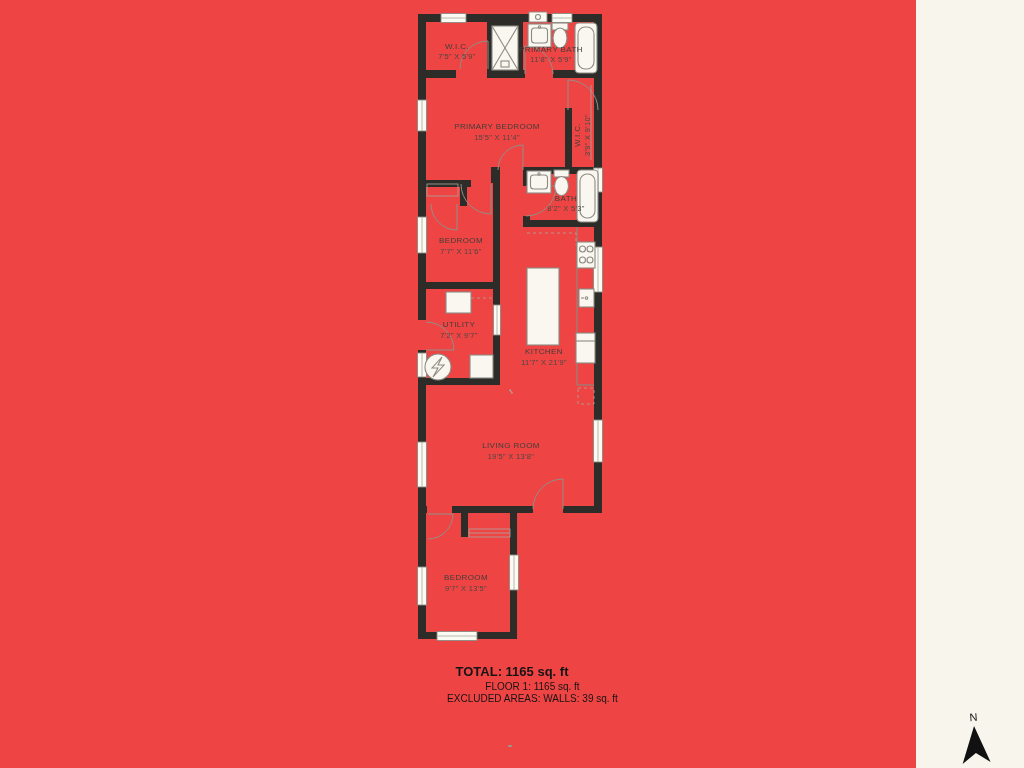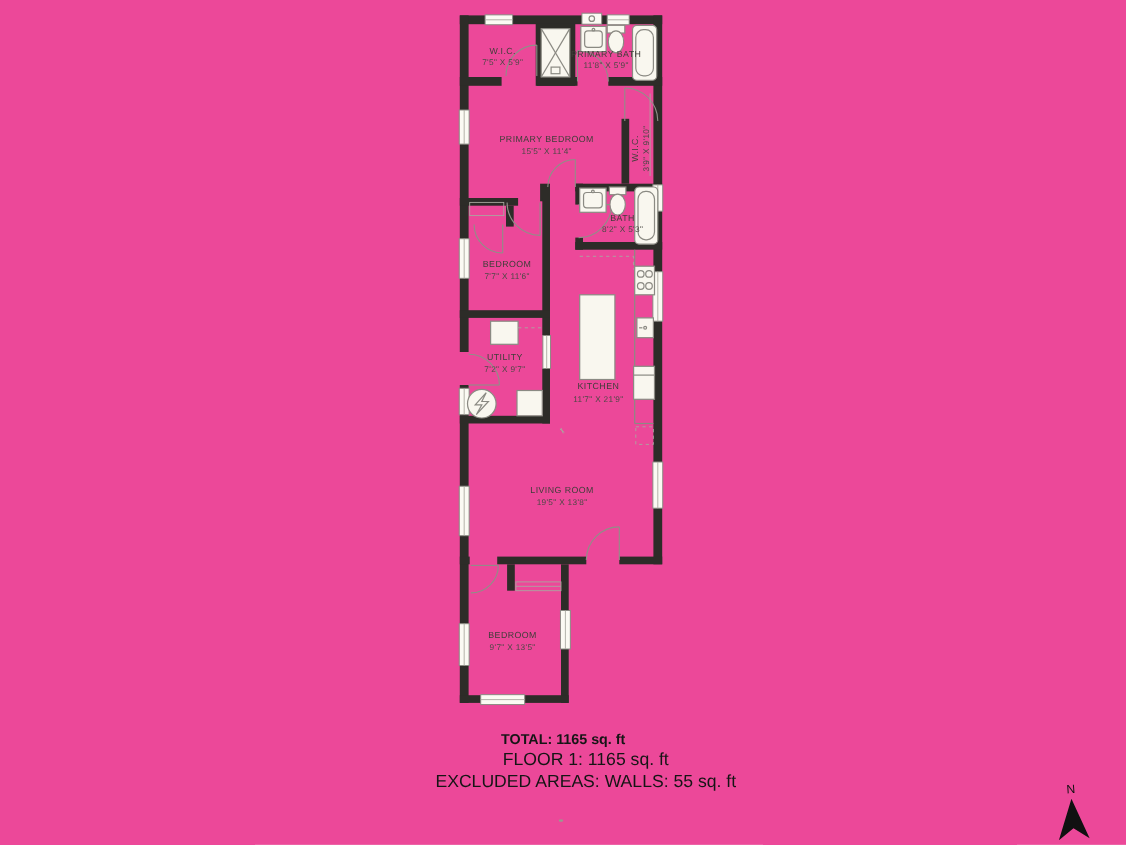--- a/index.html
+++ b/index.html
@@ -1,34 +1,34 @@
 <!DOCTYPE html>
 <html><head>
 <meta charset="utf-8">
 <style>
   html,body{margin:0;padding:0;}
   body{width:1024px;height:768px;background:#f7f5ec;overflow:hidden;
        font-family:"Liberation Sans",sans-serif;}
-  #stage{position:relative;width:1024px;height:768px;background:#ec4899;}
+  #stage{position:relative;width:916px;height:768px;background:#ef4444;}
   svg{position:absolute;left:0;top:0;}
   .wall{fill:#2d2c28;stroke:none;}
   .fx{fill:none;stroke:#8b8a83;stroke-width:1.1;}
   .fxf{fill:#f9f7ef;stroke:#8b8a83;stroke-width:1.1;}
   .door{fill:none;stroke:#908f88;stroke-width:1;}
   .win{fill:#fbfaf3;stroke:#8b8a83;stroke-width:0.9;}
   .thin{fill:none;stroke:#a9a89f;stroke-width:0.8;}
   .dash{fill:none;stroke:#a9a89f;stroke-width:0.8;stroke-dasharray:3 3;}
   .lbl{font-family:"Liberation Sans",sans-serif;font-size:8px;fill:#3f3e39;
        letter-spacing:0.4px;text-anchor:middle;}
   .dim{font-family:"Liberation Sans",sans-serif;font-size:7.5px;fill:#4a4944;
        letter-spacing:0.3px;text-anchor:middle;}
   .footer{position:absolute;left:0;top:664px;width:1024px;text-align:center;
           color:#151515;line-height:1.28;}
   .footer .t1{font-size:13px;font-weight:bold;}
-  .footer .t2{font-size:16px;padding-left:41px;}
+  .footer .t2{font-size:10px;padding-left:41px;}
   .smallmark{position:absolute;left:508px;top:745px;width:4px;height:2px;
              background:#9a9990;border-radius:1px;}
   .compassN{font-family:"Liberation Sans",sans-serif;font-size:11px;fill:#111;
             text-anchor:middle;}
 </style>
 </head>
 <body>
 
 <div id="stage">
 
@@ -315,17 +315,17 @@
 
   <g transform="rotate(-4 975 740)">
     <text class="compassN" x="975" y="721">N</text>
     <polygon points="975,726 961,763 975,753 989,763" fill="#111"></polygon>
   </g>
 </svg>
 
 <div class="footer">
   <div class="t1">TOTAL: 1165 sq. ft</div>
   <div class="t2">FLOOR 1: 1165 sq. ft</div>
-  <div class="t2">EXCLUDED AREAS: WALLS: 55 sq. ft</div>
+  <div class="t2">EXCLUDED AREAS: WALLS: 39 sq. ft</div>
 </div>
 <div class="smallmark"></div>
 
 </div>
 
 </body></html>

